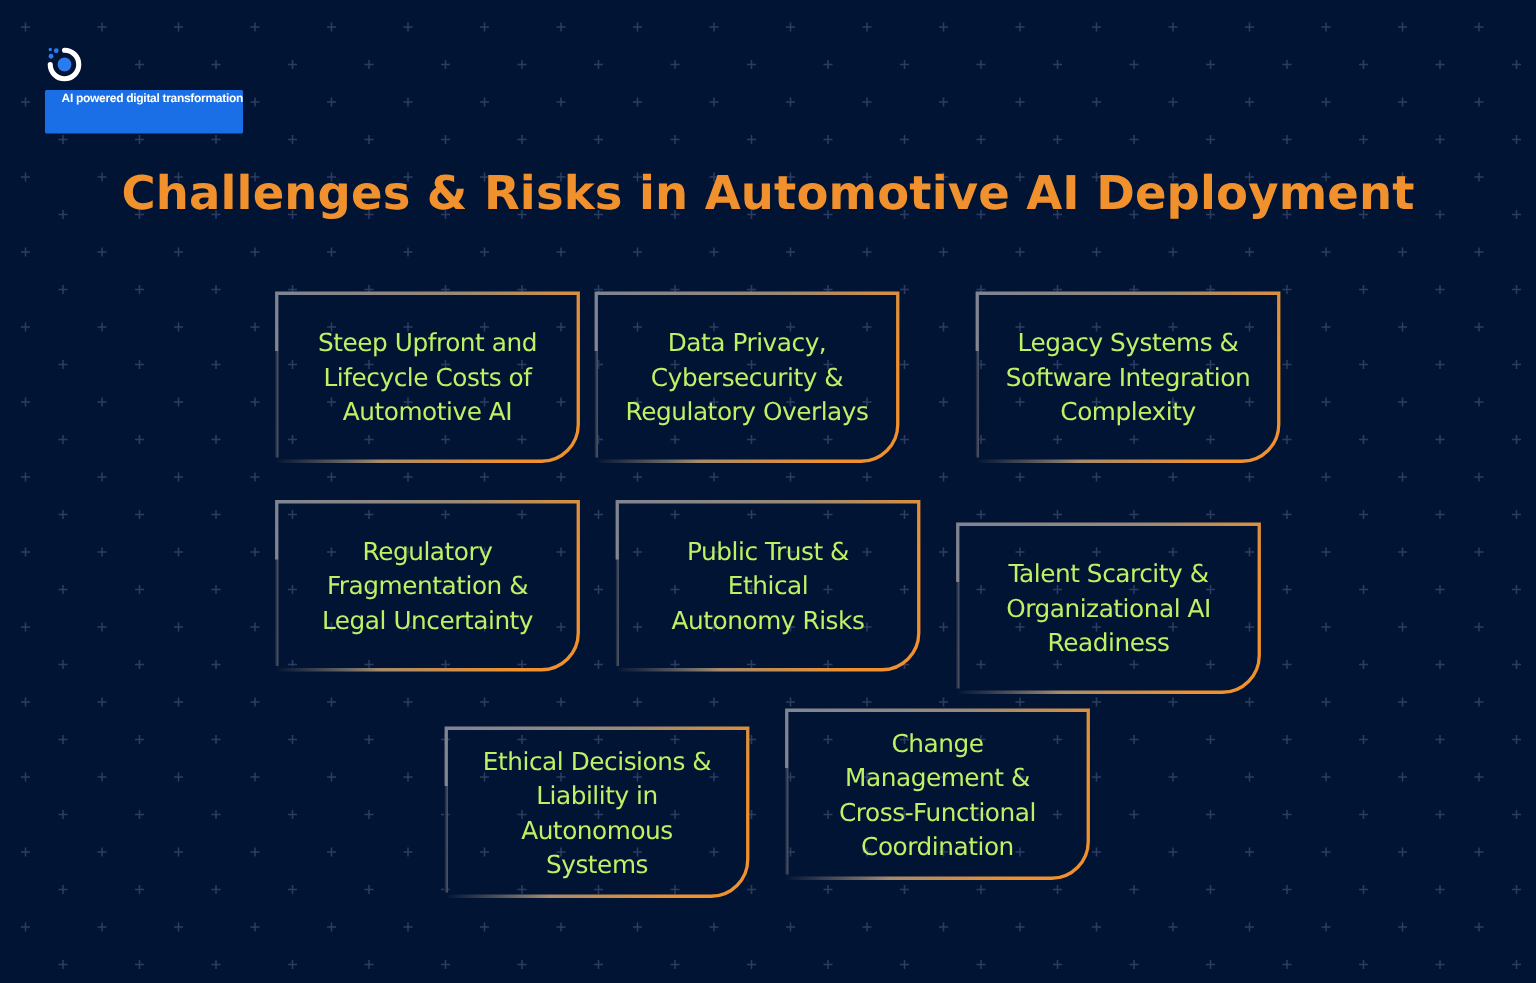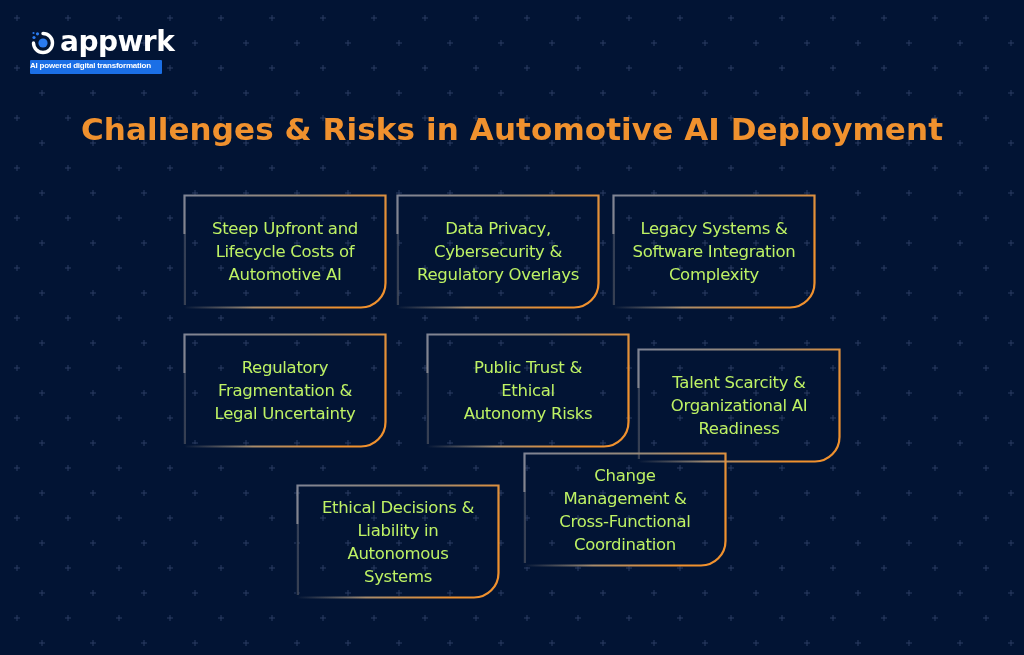--- a/index.html
+++ b/index.html
@@ -14,23 +14,23 @@
     .logo {
       position: absolute; left: 30px; top: 28px; width: 135px; height: 44px;
     }
     .logo-icon { position: absolute; left: 0; top: 2px; width: 26px; height: 26px; }
     .logo-word {
       position: absolute; left: 30px; top: -1px;
       color: #ffffff; font-size: 28px; font-weight: bold; letter-spacing: -0.5px;
       font-family: "DejaVu Sans", sans-serif; line-height: 30px;
     }
     .logo-tag {
-      position: absolute; left: 0; top: 32px; width: 132px; height: 14px;
+      position: absolute; left: 0; top: 32px; width: 132px; height: 29px;
       background: #1b6fe6; color: #ffffff; font-size: 8px; line-height: 11px;
-      text-align: left; font-weight: bold; border-radius: 1px; white-space: nowrap;
+      text-align: right; font-weight: bold; border-radius: 1px; white-space: nowrap;
       letter-spacing: -0.2px;
     }
     .title {
       position: absolute; left: 0; width: 1024px; top: 111px; text-align: center;
       color: #f0912e; font-size: 31px; font-weight: bold; letter-spacing: 0.1px;
       font-family: "DejaVu Sans", sans-serif;
     }
     .card {
       position: absolute; width: 204px; height: 115px; box-sizing: border-box;
     }
@@ -65,21 +65,20 @@
 </svg>
 
 <div class="logo">
   <svg class="logo-icon" viewBox="0 0 26 26" xmlns="http://www.w3.org/2000/svg">
     <path d="M 13 3.5 A 9.5 9.5 0 1 1 3.5 13" fill="none" stroke="#ffffff" stroke-width="3.4" stroke-linecap="round"></path>
     <circle cx="13" cy="13" r="4.6" fill="#2a7bf0"></circle>
     <circle cx="4" cy="7.5" r="1.6" fill="#2a7bf0"></circle>
     <circle cx="7.5" cy="3.8" r="1.6" fill="#2a7bf0"></circle>
     <circle cx="3.5" cy="3" r="1.1" fill="#2a7bf0"></circle>
   </svg>
-  <span class="logo-word">appwrk</span>
   <span class="logo-tag">AI powered digital transformation</span>
 </div>
 
 <div class="title">Challenges &amp; Risks in Automotive AI Deployment</div>
 
 <svg width="0" height="0" style="position:absolute">
   <defs>
     <linearGradient id="frameGrad" x1="0" y1="0" x2="1" y2="0.35">
       <stop offset="0" stop-color="#7f8494"></stop>
       <stop offset="0.55" stop-color="#9a8a76"></stop>
@@ -107,21 +106,21 @@
   <svg class="frame" width="204" height="115" viewBox="0 0 204 115">
     <path d="M 1.5 113.5 L 1.5 1.5 L 202.5 1.5 L 202.5 89 A 24.5 24.5 0 0 1 178 113.5 Z" fill="none" stroke="url(#frameGrad)" stroke-width="2.2"></path>
     <rect x="0" y="40" width="4" height="75" fill="url(#bottomFade)"></rect>
     <rect x="0" y="111" width="70" height="4" fill="url(#bottomFade)"></rect>
   </svg>
   <div class="card-text">Data Privacy,
 Cybersecurity &amp;
 Regulatory Overlays</div>
 </div>
 
-<div class="card" style="left:612px; top:194px;">
+<div class="card" style="left:650px; top:194px;">
   <svg class="frame" width="204" height="115" viewBox="0 0 204 115">
     <path d="M 1.5 113.5 L 1.5 1.5 L 202.5 1.5 L 202.5 89 A 24.5 24.5 0 0 1 178 113.5 Z" fill="none" stroke="url(#frameGrad)" stroke-width="2.2"></path>
     <rect x="0" y="40" width="4" height="75" fill="url(#bottomFade)"></rect>
     <rect x="0" y="111" width="70" height="4" fill="url(#bottomFade)"></rect>
   </svg>
   <div class="card-text">Legacy Systems &amp;
 Software Integration
 Complexity</div>
 </div>
 
@@ -129,21 +128,21 @@
   <svg class="frame" width="204" height="115" viewBox="0 0 204 115">
     <path d="M 1.5 113.5 L 1.5 1.5 L 202.5 1.5 L 202.5 89 A 24.5 24.5 0 0 1 178 113.5 Z" fill="none" stroke="url(#frameGrad)" stroke-width="2.2"></path>
     <rect x="0" y="40" width="4" height="75" fill="url(#bottomFade)"></rect>
     <rect x="0" y="111" width="70" height="4" fill="url(#bottomFade)"></rect>
   </svg>
   <div class="card-text">Regulatory
 Fragmentation &amp;
 Legal Uncertainty</div>
 </div>
 
-<div class="card" style="left:426px; top:333px;">
+<div class="card" style="left:410px; top:333px;">
   <svg class="frame" width="204" height="115" viewBox="0 0 204 115">
     <path d="M 1.5 113.5 L 1.5 1.5 L 202.5 1.5 L 202.5 89 A 24.5 24.5 0 0 1 178 113.5 Z" fill="none" stroke="url(#frameGrad)" stroke-width="2.2"></path>
     <rect x="0" y="40" width="4" height="75" fill="url(#bottomFade)"></rect>
     <rect x="0" y="111" width="70" height="4" fill="url(#bottomFade)"></rect>
   </svg>
   <div class="card-text">Public Trust &amp;
 Ethical
 Autonomy Risks</div>
 </div>
 
@@ -163,21 +162,21 @@
     <path d="M 1.5 113.5 L 1.5 1.5 L 202.5 1.5 L 202.5 89 A 24.5 24.5 0 0 1 178 113.5 Z" fill="none" stroke="url(#frameGrad)" stroke-width="2.2"></path>
     <rect x="0" y="40" width="4" height="75" fill="url(#bottomFade)"></rect>
     <rect x="0" y="111" width="70" height="4" fill="url(#bottomFade)"></rect>
   </svg>
   <div class="card-text">Ethical Decisions &amp;
 Liability in
 Autonomous
 Systems</div>
 </div>
 
-<div class="card" style="left:523px; top:452px;">
+<div class="card" style="left:523px; top:472px;">
   <svg class="frame" width="204" height="115" viewBox="0 0 204 115">
     <path d="M 1.5 113.5 L 1.5 1.5 L 202.5 1.5 L 202.5 89 A 24.5 24.5 0 0 1 178 113.5 Z" fill="none" stroke="url(#frameGrad)" stroke-width="2.2"></path>
     <rect x="0" y="40" width="4" height="75" fill="url(#bottomFade)"></rect>
     <rect x="0" y="111" width="70" height="4" fill="url(#bottomFade)"></rect>
   </svg>
   <div class="card-text">Change
 Management &amp;
 Cross-Functional
 Coordination</div>
 </div>

